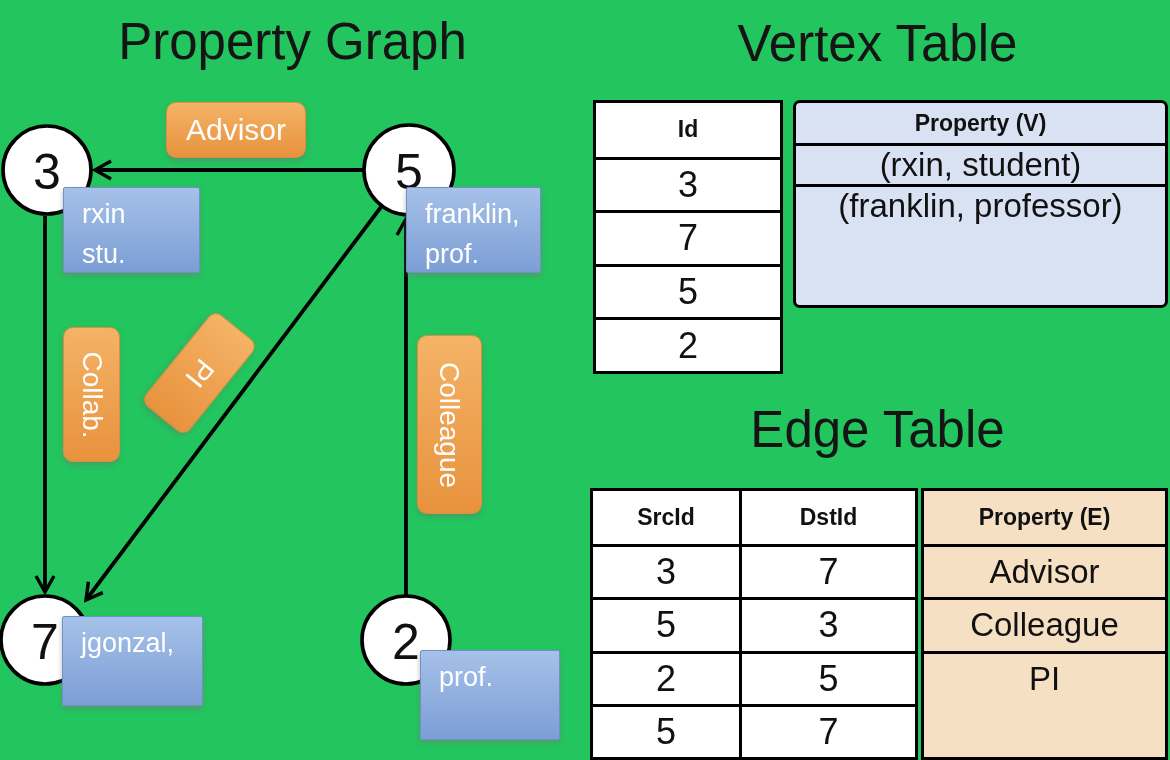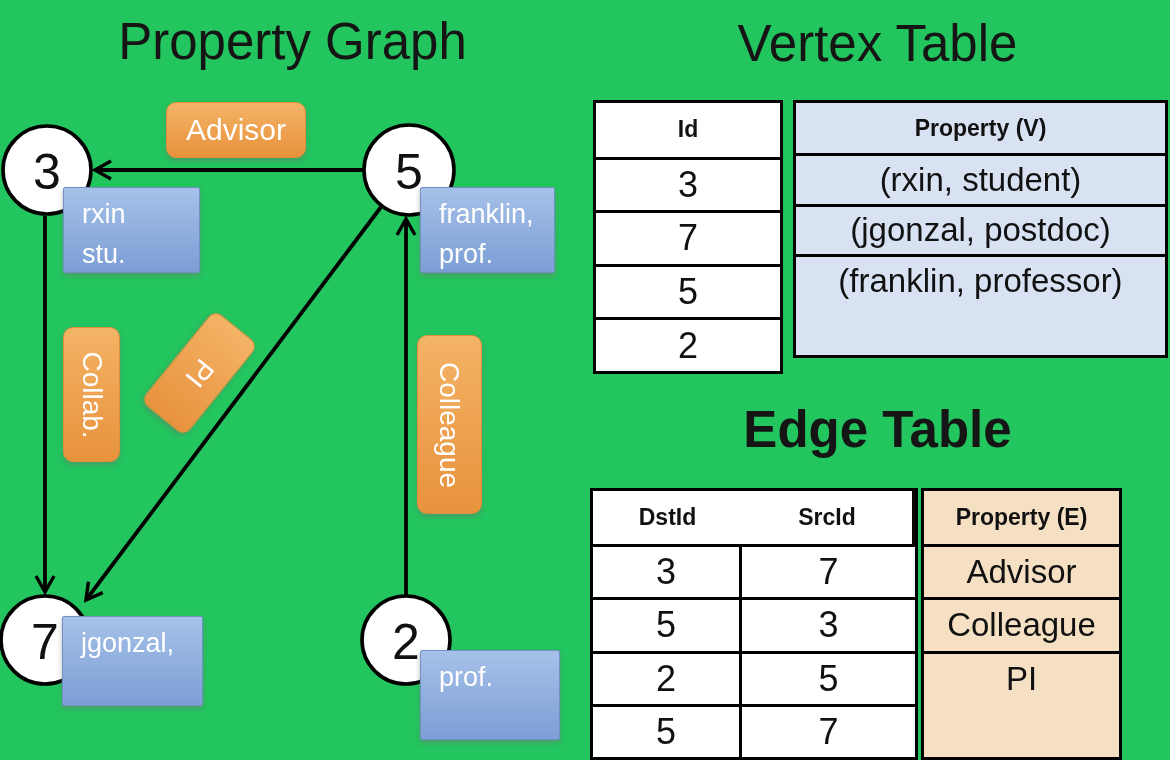--- a/index.html
+++ b/index.html
@@ -6,21 +6,21 @@
   #stage{
     position:relative;width:1170px;height:760px;background:#22c55e;overflow:hidden;
     font-family:"Liberation Sans", sans-serif;color:#111;
   }
   .title{
     position:absolute;text-align:center;font-size:51px;font-weight:300;
     letter-spacing:0px;color:#151515;white-space:nowrap;
   }
   #graph-title{left:0;top:12px;width:585px;}
   #vertex-title{left:585px;top:14px;width:585px;}
-  #edge-title{left:585px;top:400px;width:585px;font-weight:bold;}
+  #edge-title{left:585px;top:400px;width:585px;}
 
   #graph-svg{position:absolute;left:0;top:0;}
 
   .node-num{font-size:50px;font-weight:300;fill:#111;}
 
   .olabel{
     position:absolute;display:flex;align-items:center;justify-content:center;
     background:linear-gradient(to bottom,var(--orange_top),var(--orange_bottom));
     border:1px solid var(--orange_border);
     border-radius:10px;color:#fff;
@@ -36,42 +36,42 @@
   .nlabel{
     position:absolute;
     background:linear-gradient(to bottom,var(--blue_top),var(--blue_bottom));
     border:1.5px solid var(--blue_border);
     border-radius:2px;color:#fff;
     box-shadow:0 3px 5px rgba(120,120,120,.5);
     font-size:27px;line-height:40px;
     padding:6px 0 0 18px;box-sizing:border-box;
   }
   #rxin-label{left:63px;top:187px;width:137px;height:86px;}
-  #franklin-label{left:420px;top:187px;width:135px;height:86px;}
+  #franklin-label{left:406px;top:187px;width:135px;height:86px;}
   #jgonzal-label{left:62px;top:616px;width:141px;height:90px;}
   #istoica-label{left:420px;top:650px;width:140px;height:90px;}
 
   .tcol{
     position:absolute;border:3px solid #000;box-sizing:border-box;
     display:grid;background:#fff;
   }
   .tcell{
     display:flex;align-items:center;justify-content:center;
     font-size:33px;border-top:3px solid #000;
   }
   .tcell.first{border-top:none;}
   .tcell.hdr{font-weight:bold;font-size:23px;}
   .tcell.num{font-size:36px;}
 
   #v-id-col{left:593px;top:100px;width:190px;height:274px;grid-template-rows:repeat(5,1fr);}
-  #v-prop-col{left:793px;top:100px;width:375px;height:258px;grid-template-rows:repeat(5,1fr);background:var(--vertex_fill);}
+  #v-prop-col{left:793px;top:100px;width:375px;height:208px;grid-template-rows:repeat(5,1fr);background:var(--vertex_fill);border-radius:7px;}
 
   #e-ids-col{left:590px;top:488px;width:328px;height:272px;grid-template-columns:149px 1fr;grid-template-rows:repeat(5,1fr);}
   #e-ids-col .tcell.leftcol{border-right:3px solid #000;}
-  #e-prop-col{left:921px;top:488px;width:201px;height:272px;grid-template-rows:repeat(5,1fr);background:var(--edge_fill);}
+  #e-prop-col{left:921px;top:488px;width:247px;height:272px;grid-template-rows:repeat(5,1fr);background:var(--edge_fill);}
 </style>
 </head>
 <body>
 
 <div id="stage">
 
   <div id="graph-title" class="title">Property Graph</div>
   <div id="vertex-title" class="title">Vertex Table</div>
   <div id="edge-title" class="title">Edge Table</div>
 
@@ -128,27 +128,26 @@
   <div id="v-id-col" class="tcol">
     <div class="tcell hdr first">Id</div>
     <div class="tcell num">3</div>
     <div class="tcell num">7</div>
     <div class="tcell num">5</div>
     <div class="tcell num">2</div>
   </div>
   <div id="v-prop-col" class="tcol">
     <div class="tcell hdr first">Property (V)</div>
     <div class="tcell">(rxin, student)</div>
-    <div class="tcell">(jgonzal, postdoc)</div>
     <div class="tcell">(franklin, professor)</div>
   </div>
 
   <div id="e-ids-col" class="tcol">
+    <div class="tcell hdr first leftcol">SrcId</div>
     <div class="tcell hdr first">DstId</div>
-    <div class="tcell hdr first leftcol">SrcId</div>
     <div class="tcell num leftcol">3</div>
     <div class="tcell num">7</div>
     <div class="tcell num leftcol">5</div>
     <div class="tcell num">3</div>
     <div class="tcell num leftcol">2</div>
     <div class="tcell num">5</div>
     <div class="tcell num leftcol">5</div>
     <div class="tcell num">7</div>
   </div>
   <div id="e-prop-col" class="tcol">

